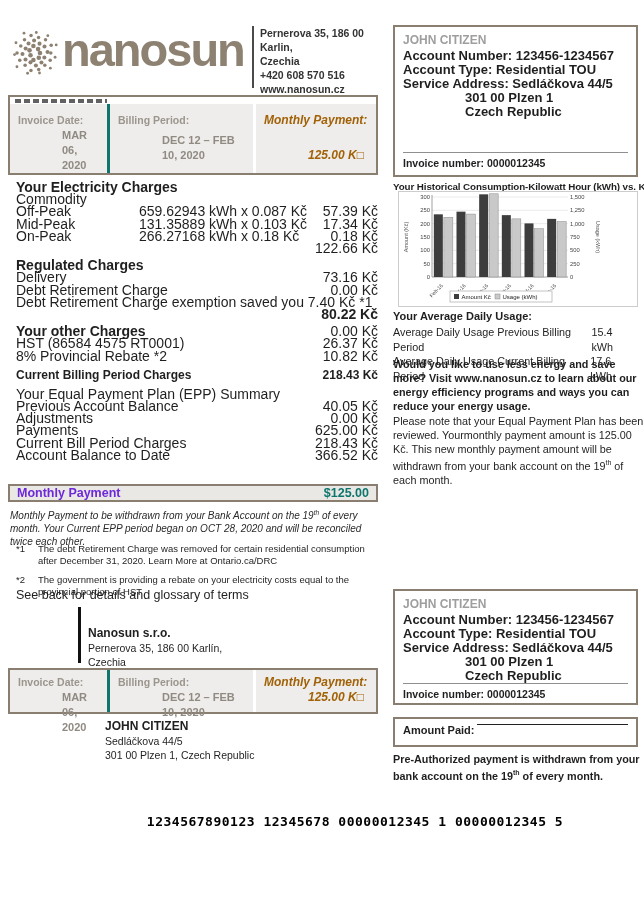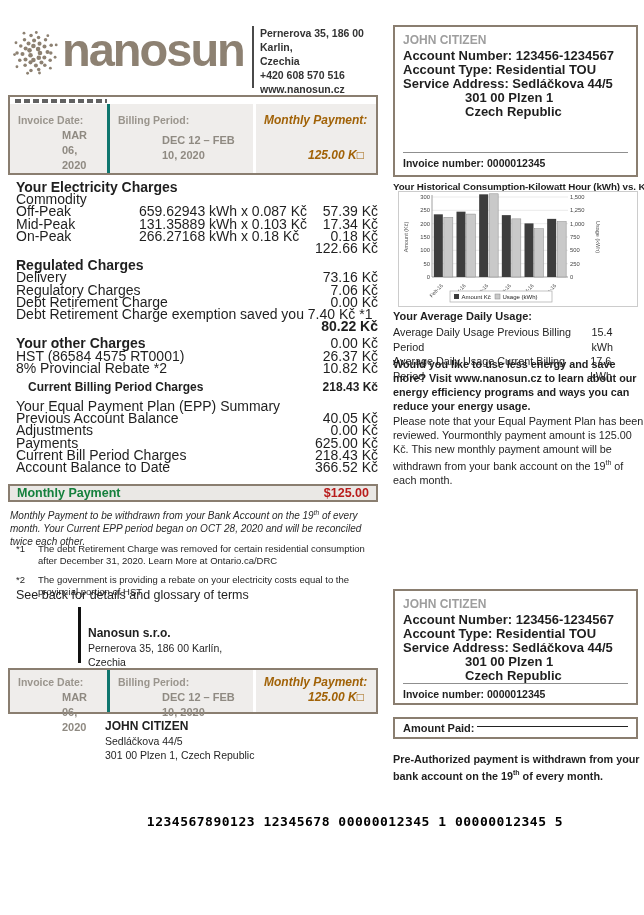--- a/index.html
+++ b/index.html
@@ -40,33 +40,33 @@
   .inv-c2{width:146px;border-left:3px solid #0f766e;}
   .inv-c3{flex:1;border-left:3px solid #fff;}
   .inv-lbl{color:#9a958d;font-weight:bold;font-size:10.5px;line-height:15px;}
   .inv-val{color:#8f8a82;font-weight:bold;font-size:11px;line-height:15px;margin-left:44px;}
   .inv-c3 .inv-lbl,.inv-c3 .inv-val{color:#a16207;font-style:italic;font-size:12px;}
 
   
   .charges{position:absolute;left:16px;top:181px;width:362px;}
   .ch-row{position:relative;display:flex;font-size:14px;line-height:12.2px;}
   .ch-row.sp{margin-top:5px;}
-  .ch-row.total{font-size:12px;line-height:16px;font-weight:bold;margin-left:12px;}
+  .ch-row.total{font-size:12px;line-height:16px;font-weight:bold;}
   .ch-label{white-space:nowrap;}
   .ch-label.b{font-weight:bold;}
   .ch-detail{position:absolute;left:99px;white-space:nowrap;margin-left:24px;}
   .ch-amount{margin-left:auto;white-space:nowrap;}
   .ch-amount.b{font-weight:bold;}
 
   
   .pay-bar{position:absolute;left:8px;top:484px;width:370px;height:18px;background:#eae8e5;
            border:2px solid #8a7e70;box-sizing:border-box;display:flex;align-items:center;
            justify-content:space-between;padding:0 7px;}
-  .pay-label{color:#15803d;font-weight:bold;font-size:12.5px;}
-  .pay-amount{color:#b91c1c;font-weight:bold;font-size:12.5px;}
+  .pay-label{color:#6d28d9;font-weight:bold;font-size:12.5px;}
+  .pay-amount{color:#0f766e;font-weight:bold;font-size:12.5px;}
 
   .epp-note{position:absolute;left:10px;top:506px;width:368px;font-style:italic;
             font-size:10px;line-height:13px;color:#2a2a2a;}
   .fn{position:absolute;left:16px;width:362px;display:flex;font-size:9.5px;line-height:12px;}
   .fn1{top:543px;} .fn2{top:574px;}
   .fn-mark{width:22px;flex:none;}
   .see-back{position:absolute;left:16px;top:588px;font-size:12.5px;}
 
   
   .sender-bar{position:absolute;left:78px;top:607px;width:3px;height:56px;background:#111;}
@@ -80,22 +80,22 @@
   
   .chart-title{position:absolute;left:393px;top:181px;width:248px;font-size:9.8px;
                font-weight:bold;white-space:nowrap;letter-spacing:-0.1px;}
   .chart-wrap{position:absolute;left:398px;top:191px;width:240px;height:116px;}
   .avg-heading{position:absolute;left:393px;top:310px;font-weight:bold;font-size:11px;}
   .avg-rows{position:absolute;left:393px;top:325px;width:241px;}
   .avg-row{display:flex;justify-content:space-between;font-size:10.8px;line-height:14.5px;}
   .para{position:absolute;left:393px;width:252px;font-size:10.8px;line-height:14px;}
   .para-energy{top:357px;font-weight:bold;} .para-review{top:414px;}
 
-  .amount-paid{position:absolute;left:393px;top:717px;width:245px;height:22px;
-               border:2px solid #8a7e70;box-sizing:border-box;display:flex;align-items:center;
+  .amount-paid{position:absolute;left:393px;top:717px;width:245px;height:30px;
+               border:2px solid #8a7e70;box-sizing:border-box;display:flex;align-items:flex-start;
                padding:5px 8px 6px 8px;}
   .ap-label{font-weight:bold;font-size:11px;white-space:nowrap;}
   .ap-line{flex:1;border-bottom:1.5px solid #222;margin-bottom:2px;margin-left:2px;}
   .preauth{position:absolute;left:393px;top:752px;width:250px;font-weight:bold;
            font-size:10.8px;line-height:14px;}
 
   .ocr{position:absolute;left:140px;top:770px;width:430px;text-align:center;
        font-family:"DejaVu Sans Mono",monospace;font-weight:bold;font-size:13px;
        letter-spacing:0.5px;color:#000;margin-top:44px;}
   sup{font-size:65%;}
@@ -223,25 +223,20 @@
         <span class="ch-label b">Regulated Charges</span>
         <span class="ch-detail"></span>
         <span class="ch-amount"></span>
       </div>
       <div class="ch-row">
         <span class="ch-label">Delivery</span>
         <span class="ch-detail"></span>
         <span class="ch-amount">73.16 Kč</span>
       </div>
       <div class="ch-row">
-        <span class="ch-label">Regulatory Charges</span>
-        <span class="ch-detail"></span>
-        <span class="ch-amount">7.06 Kč</span>
-      </div>
-      <div class="ch-row">
         <span class="ch-label">Debt Retirement Charge</span>
         <span class="ch-detail"></span>
         <span class="ch-amount">0.00 Kč</span>
       </div>
       <div class="ch-row">
         <span class="ch-label">Debt Retirement Charge exemption saved you 7.40 Kč  *1</span>
         <span class="ch-detail"></span>
         <span class="ch-amount"></span>
       </div>
       <div class="ch-row">

